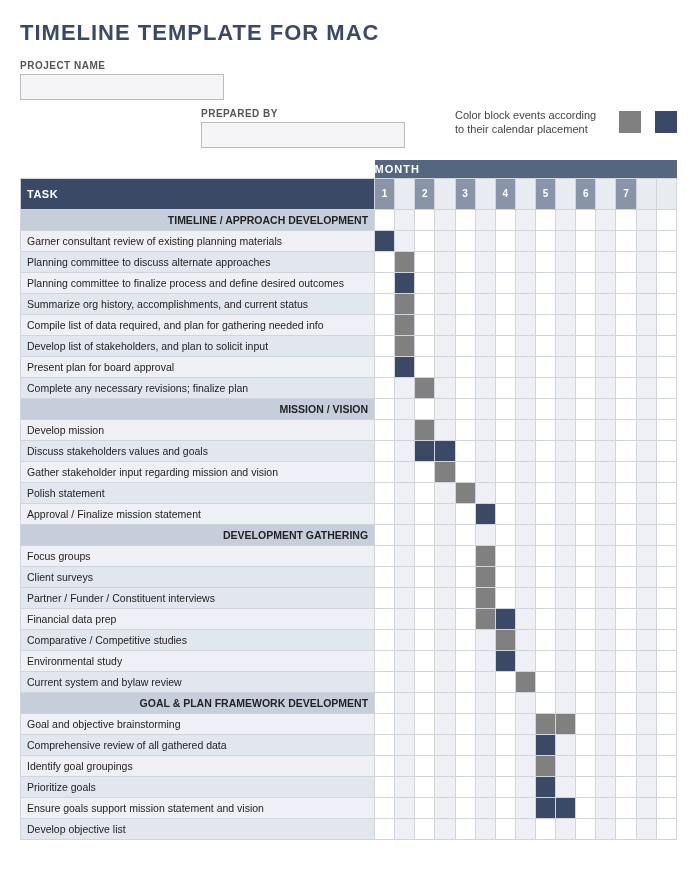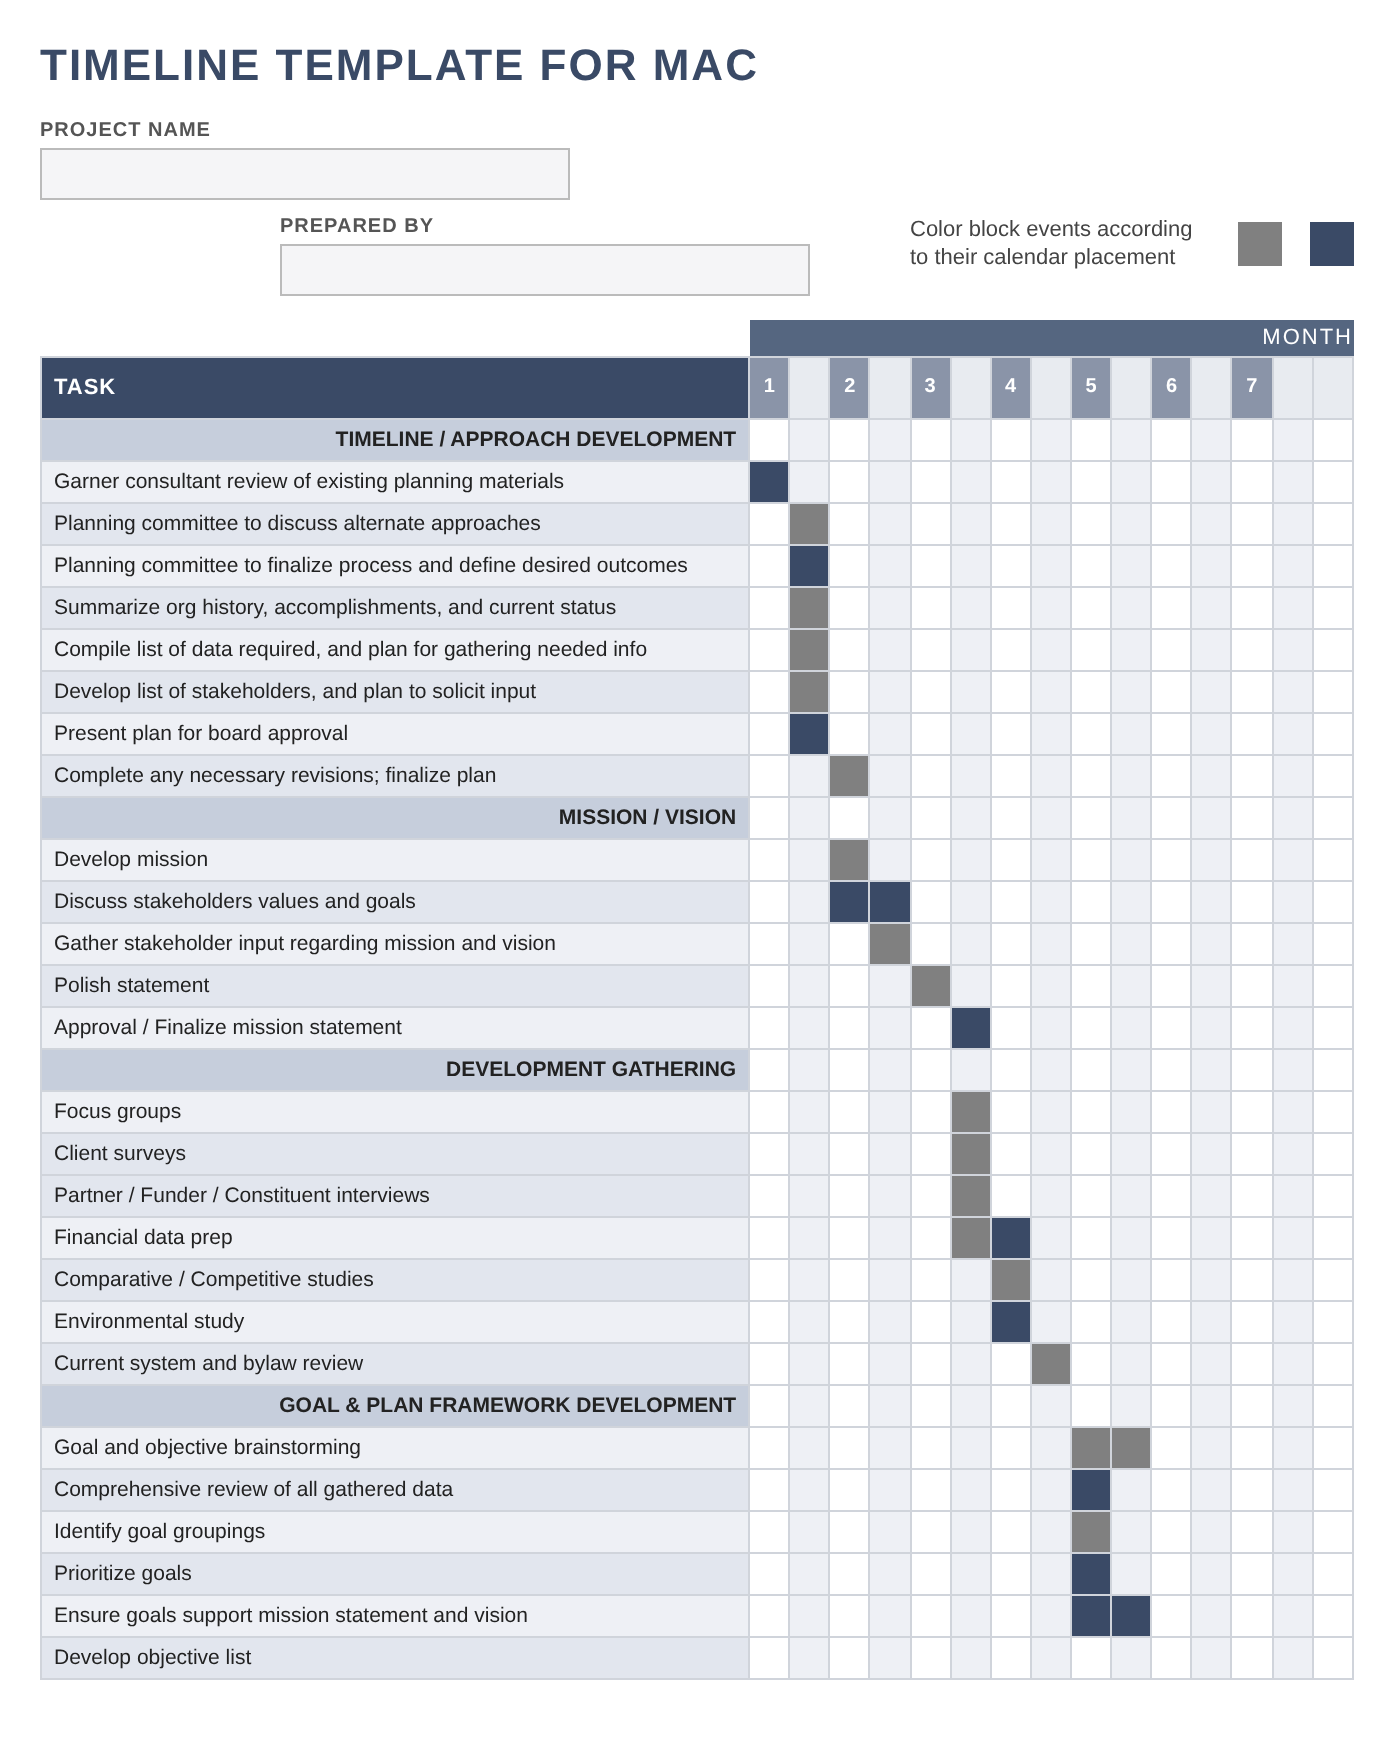--- a/index.html
+++ b/index.html
@@ -10,21 +10,21 @@
     width: 697px;
   }
   .title {
     font-size: 22px;
     font-weight: bold;
     color: #3a4a66;
     letter-spacing: 1px;
     margin-bottom: 14px;
   }
   .meta-row { display: flex; gap: 50px; margin-bottom: 8px; }
-  .meta-block { width: 265px; }
+  .meta-block { width: 204px; }
   .meta-label {
     font-size: 10px;
     font-weight: bold;
     color: #555;
     letter-spacing: 0.5px;
     margin-bottom: 3px;
   }
   .meta-input {
     width: 100%;
     height: 26px;
@@ -55,23 +55,23 @@
     margin-top: 12px;
     table-layout: fixed;
     font-size: 10.5px;
   }
   col.task-col { width: 352px; }
   col.cell-col { width: 20px; }
 
   .month-header td {
     background: #556680;
     color: #fff;
-    font-weight: normal;
+    font-weight: bold;
     font-size: 11px;
-    text-align: right;
+    text-align: left;
     height: 18px;
     letter-spacing: 1px;
   }
   .month-header .blank { background: transparent; }
   .num-row td {
     background: #8a94a8;
     color: #fff;
     font-weight: bold;
     font-size: 10px;
     text-align: center;

